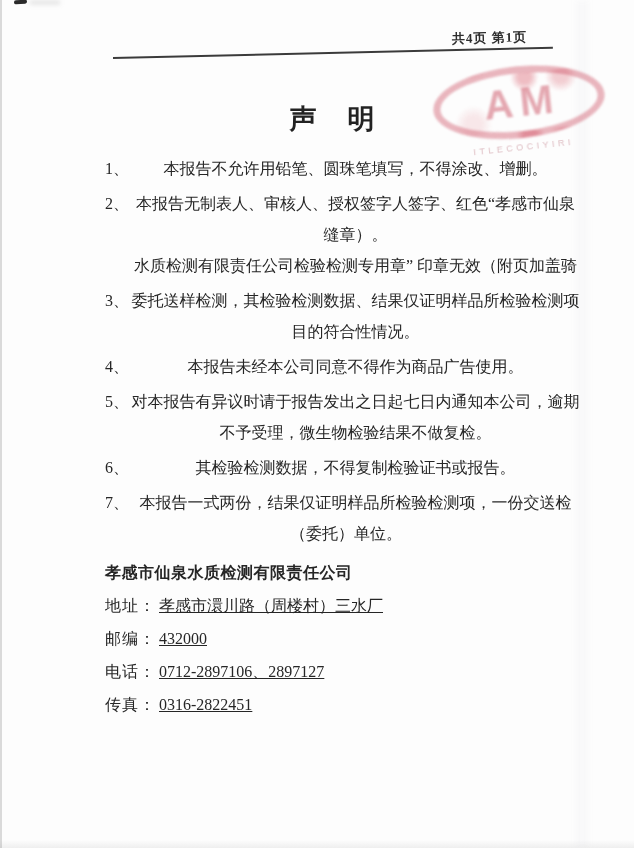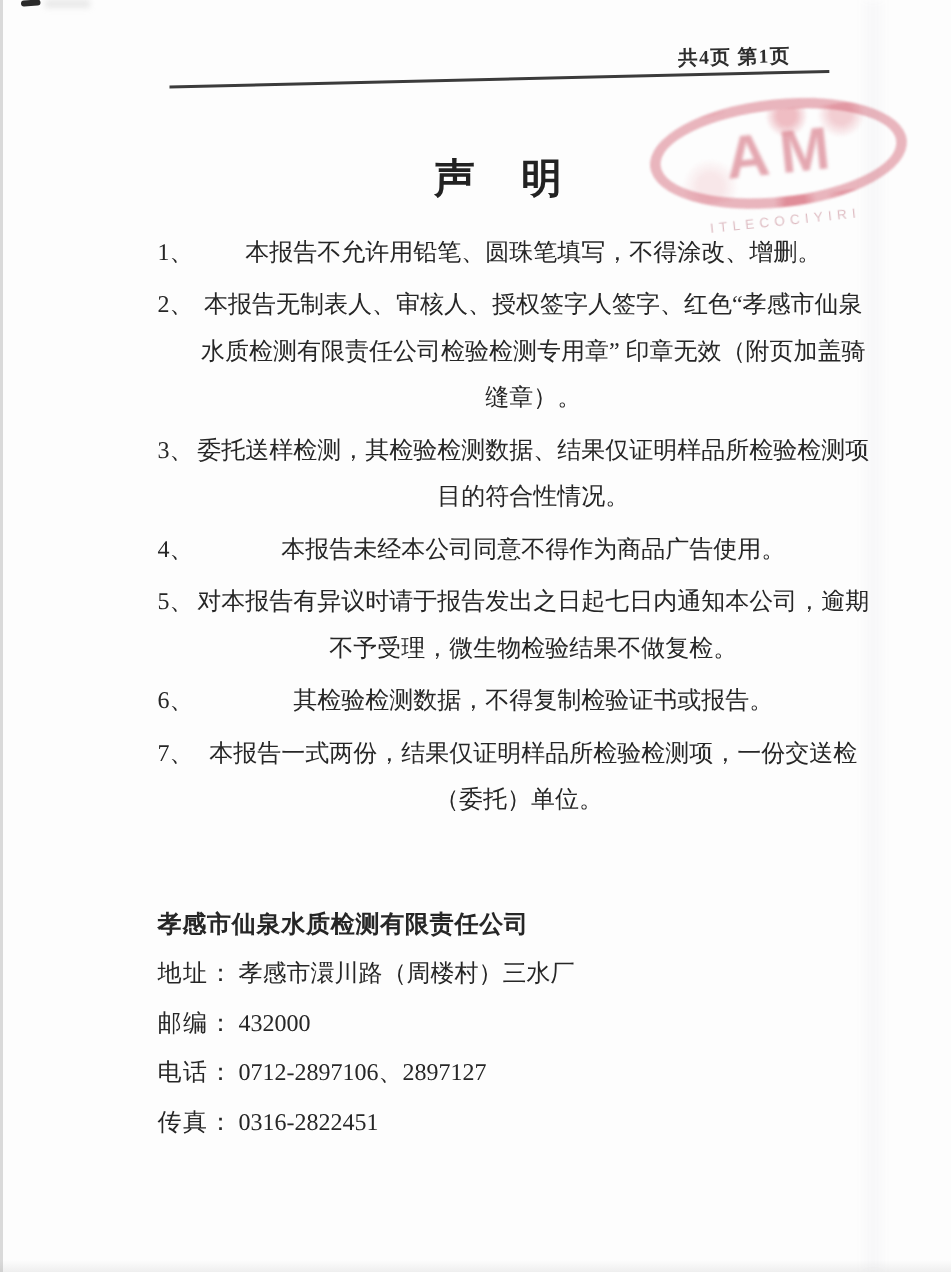--- a/index.html
+++ b/index.html
@@ -94,24 +94,24 @@
   }
   .item { position: relative; padding-left: 23px; margin-bottom: 4px; }
   .item .num { position: absolute; left: 0; top: 0; }
   .item .line { white-space: nowrap; text-align: center; }
   .item .line.outdent { margin-left: -19px; }
   
   .footer {
     position: absolute; left: 105px; top: 556px; width: 478px;
     font-size: 16px; line-height: 33px;
   }
-  .company { font-weight: 700; letter-spacing: 0.5px; margin-top: 44px; }
+  .company { font-weight: 700; letter-spacing: 0.5px; }
   .contact-row { white-space: nowrap; }
   .contact-row .label { letter-spacing: 1px; }
-  .contact-row .value { margin-left: 3px; }
+  .contact-row .value { margin-left: 3px; text-decoration: underline; }
 </style>
 </head>
 <body>
 
 <div class="page">
 
   <div class="edge-left"></div>
   <div class="corner-mark"></div>
   <div class="top-smudge"></div>
   <div class="right-streak"></div>
@@ -132,22 +132,22 @@
   <div class="statement-list">
 
     <div class="item">
       <span class="num">1、</span>
       <div class="line">本报告不允许用铅笔、圆珠笔填写，不得涂改、增删。</div>
     </div>
 
     <div class="item">
       <span class="num">2、</span>
       <div class="line">本报告无制表人、审核人、授权签字人签字、红色“孝感市仙泉</div>
+      <div class="line">缝章）。</div>
       <div class="line">水质检测有限责任公司检验检测专用章” 印章无效（附页加盖骑</div>
-      <div class="line">缝章）。</div>
     </div>
 
     <div class="item">
       <span class="num">3、</span>
       <div class="line">委托送样检测，其检验检测数据、结果仅证明样品所检验检测项</div>
       <div class="line">目的符合性情况。</div>
     </div>
 
     <div class="item">
       <span class="num">4、</span>

